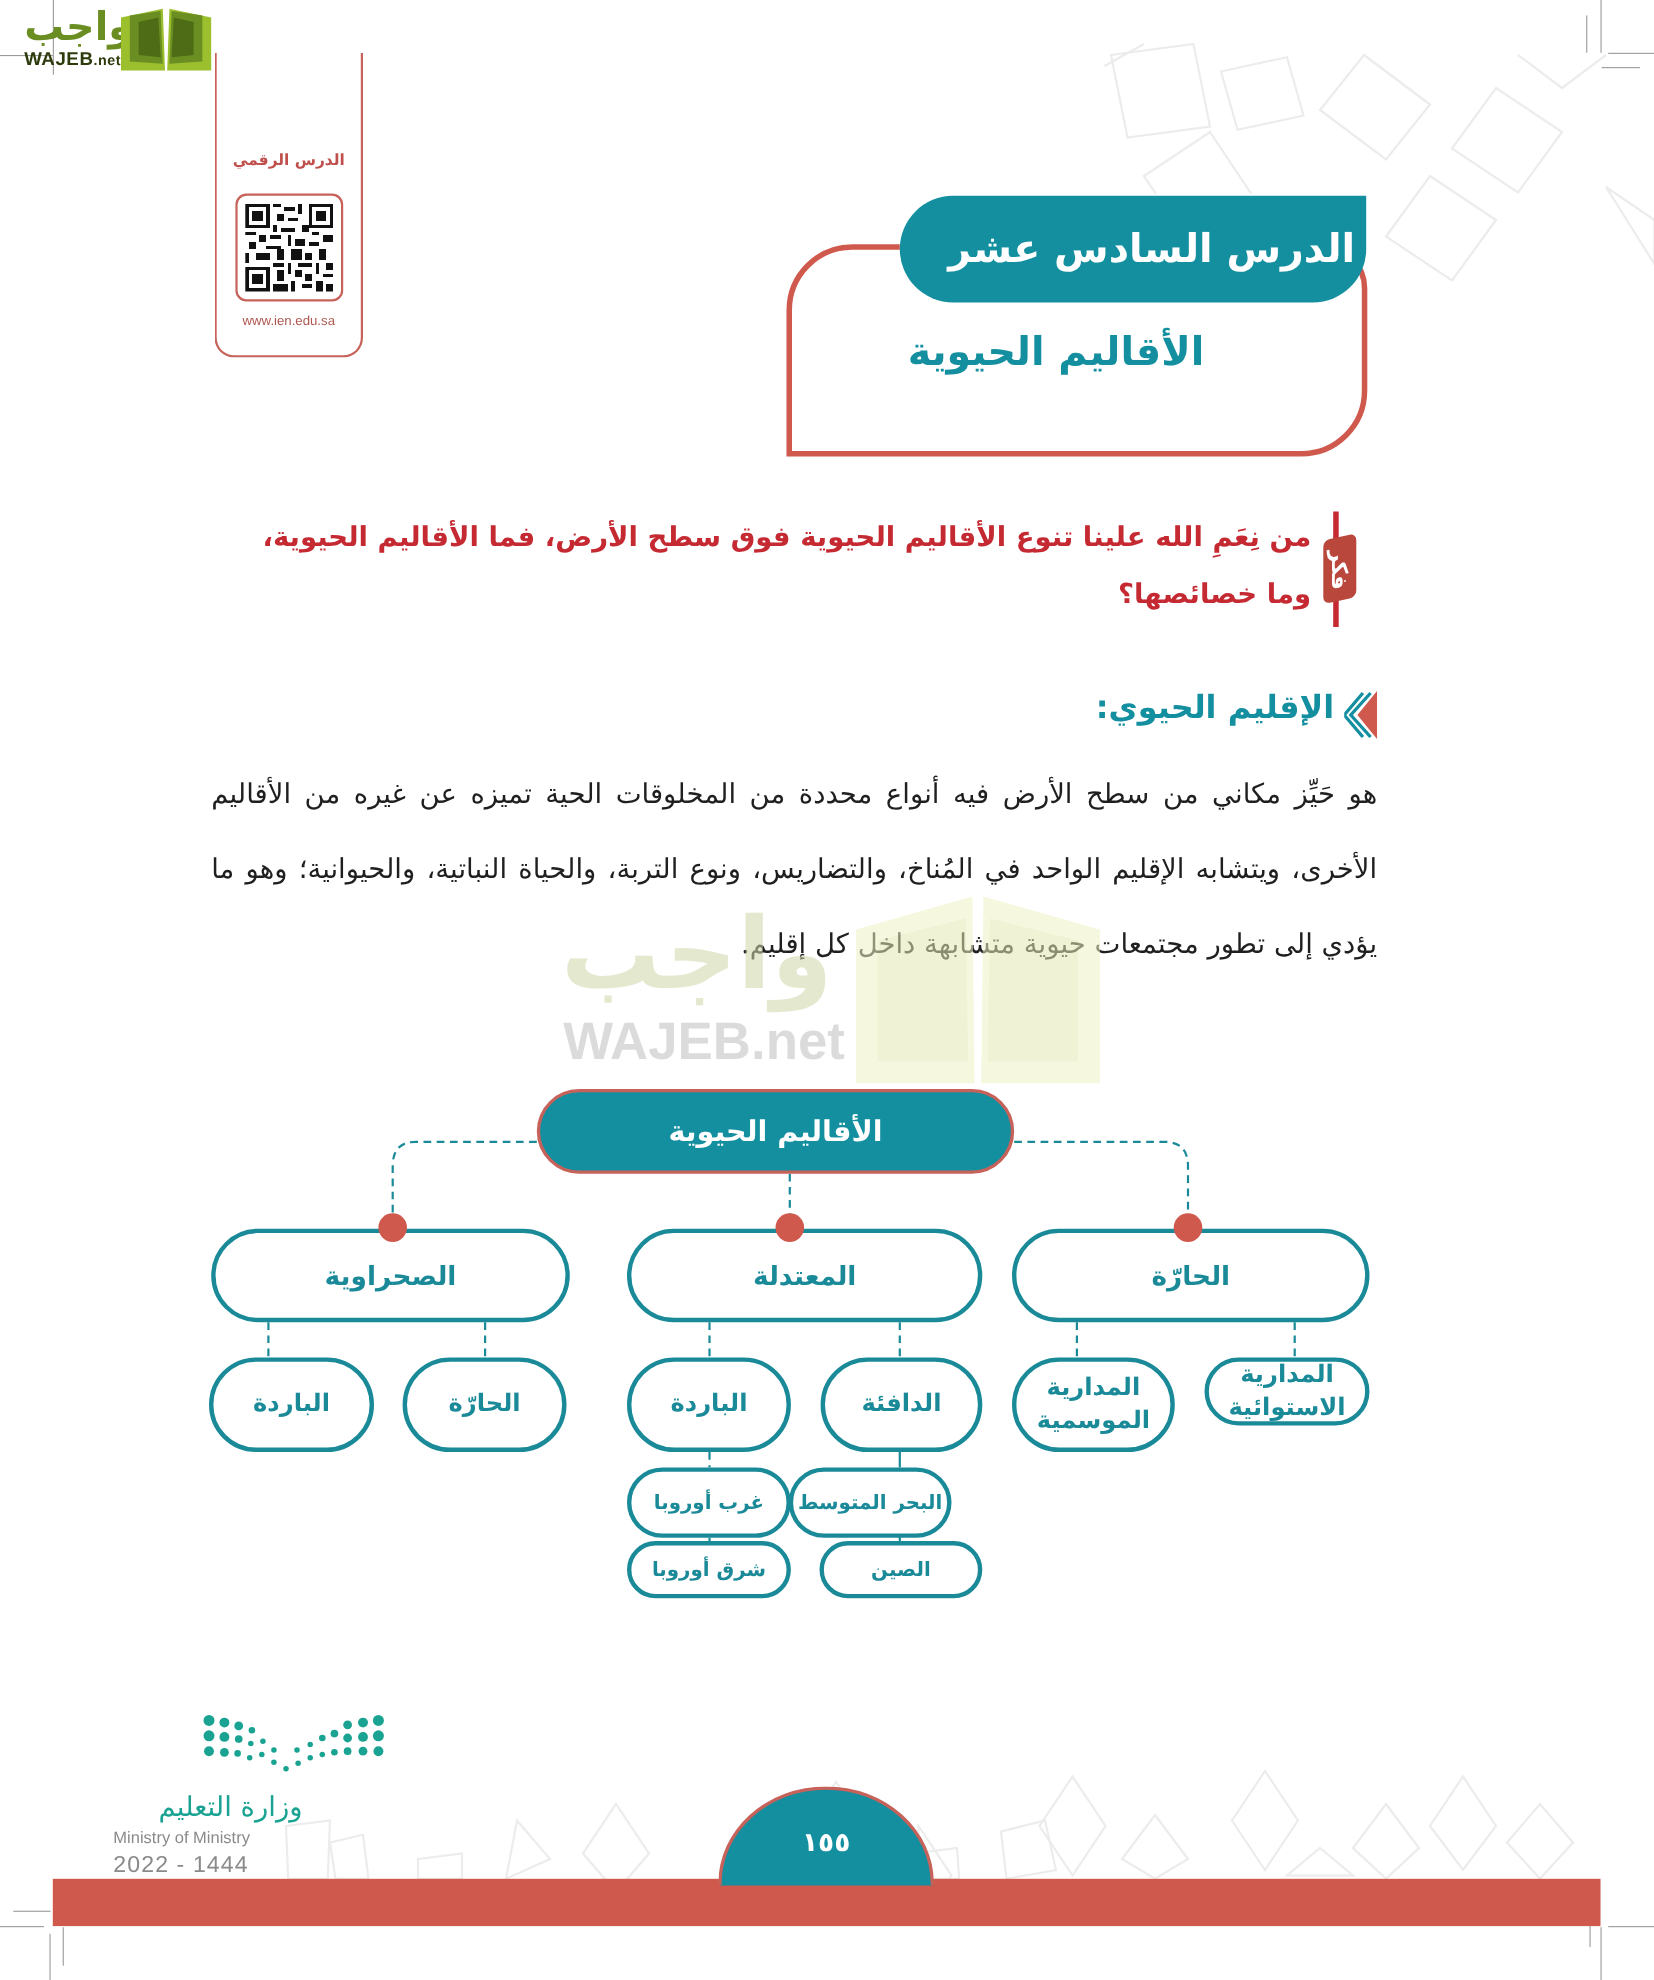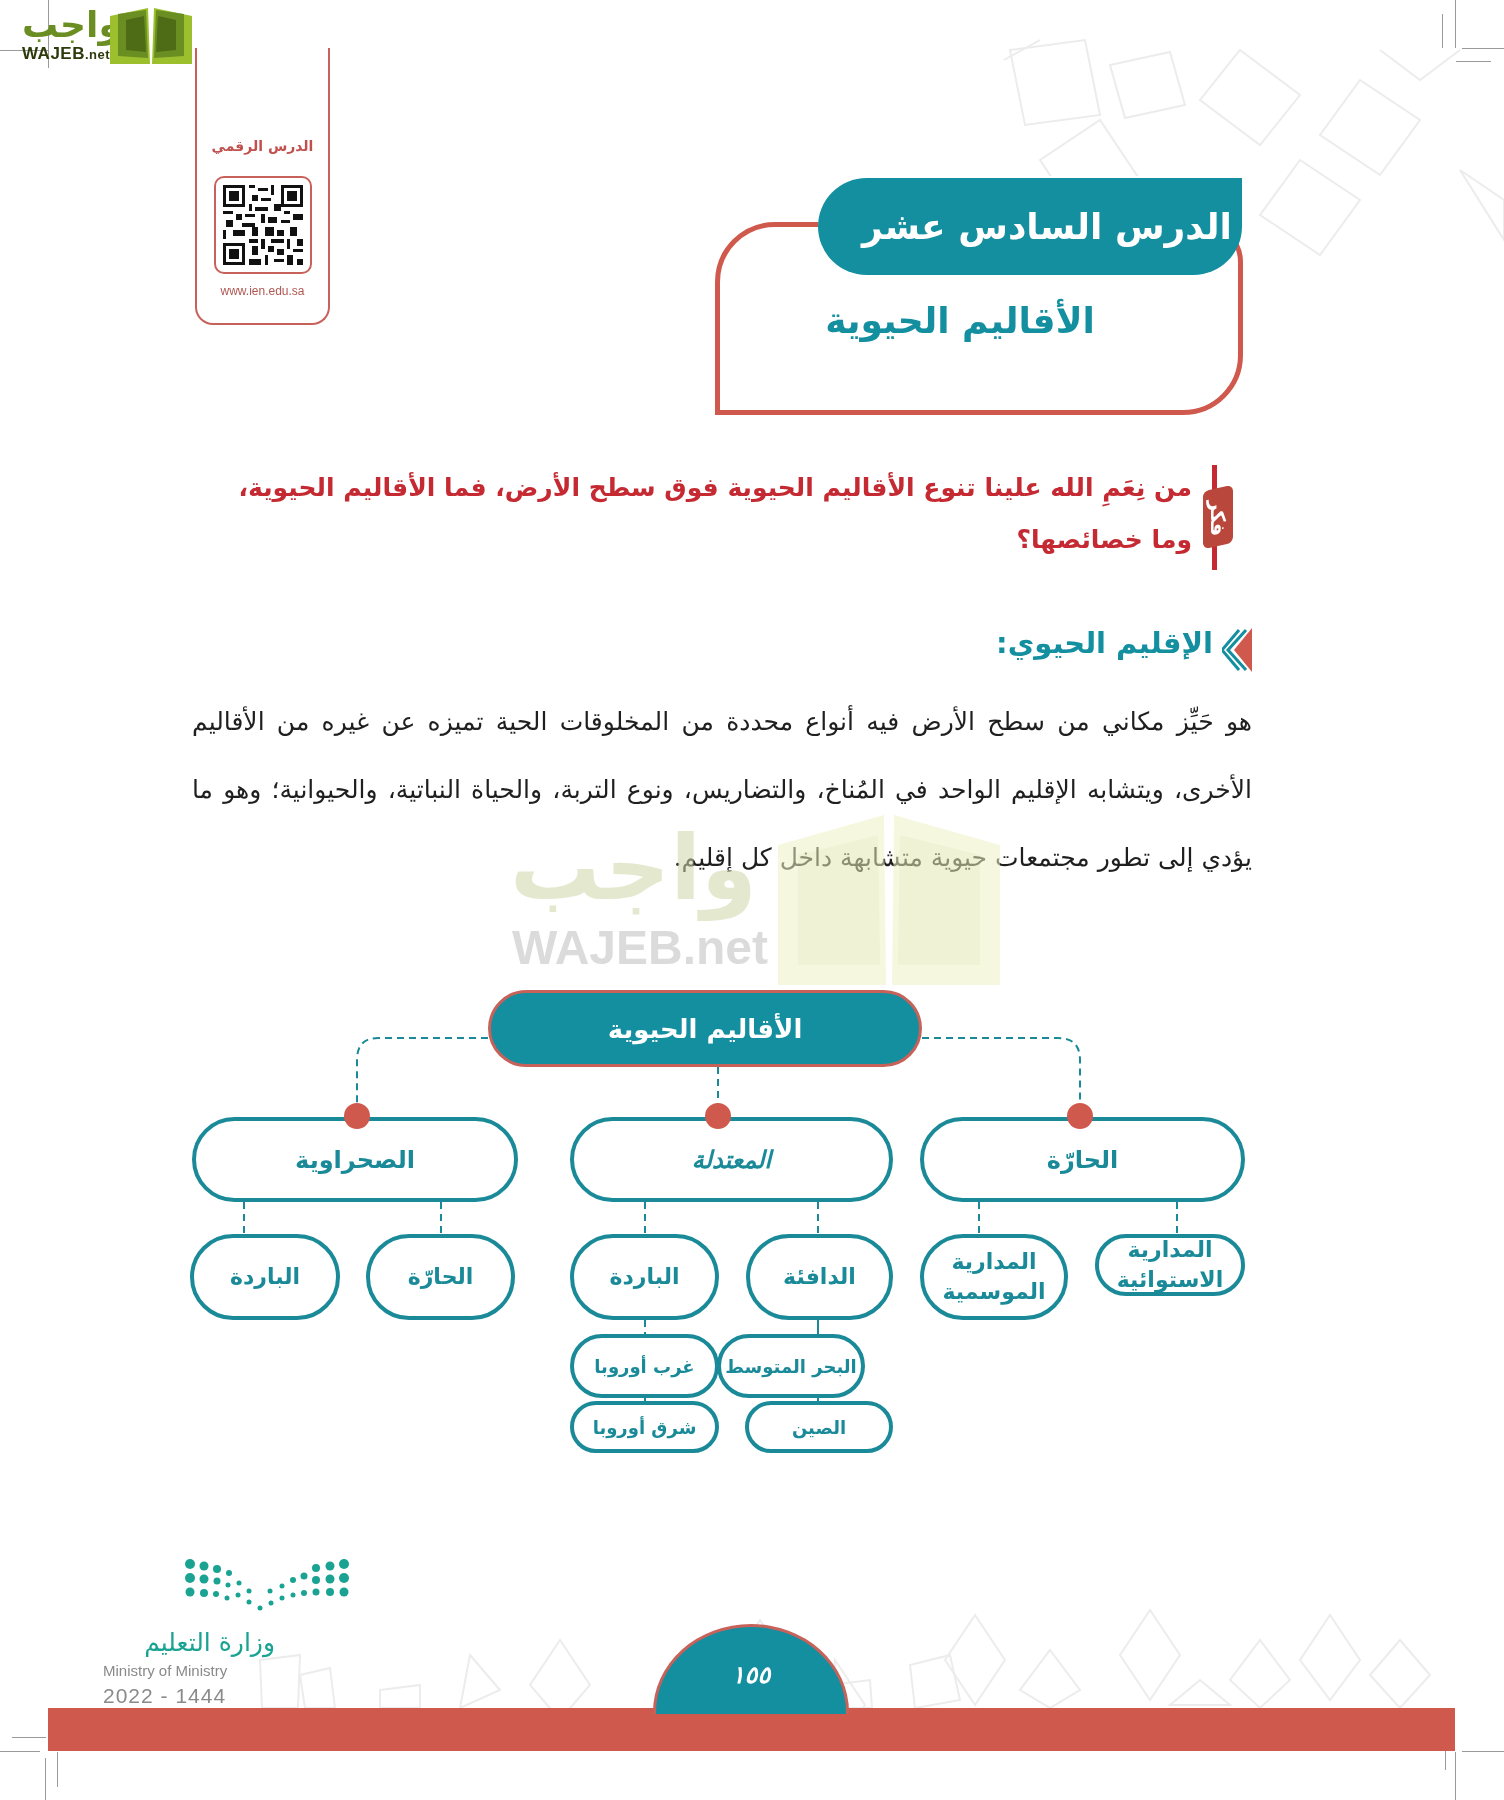--- a/index.html
+++ b/index.html
@@ -60,21 +60,21 @@
   .node-l3 { font-size: 18px; border-width: 4px; }
   .dot { position: absolute; width: 26px; height: 26px; border-radius: 50%; background: #d0594d; }
 
   
   .moe-logo { position: absolute; left: 182px; top: 1558px; width: 170px; height: 60px; }
   .moe-ar { position: absolute; left: 100px; top: 1628px; width: 175px; text-align: right; color: #1aa392; font-size: 25px; direction: rtl; }
   .moe-en { position: absolute; left: 103px; top: 1662px; color: #8a8a8a; font-family: "Liberation Sans", sans-serif; font-size: 15px; }
   .moe-year { position: absolute; left: 103px; top: 1684px; color: #8a8a8a; font-family: "Liberation Sans", sans-serif; font-size: 21px; letter-spacing: 1px; }
   .footer-bar { position: absolute; left: 48px; top: 1708px; width: 1407px; height: 43px; background: #d0594d; }
   .page-tab { position: absolute; left: 653px; top: 1624px; width: 196px; height: 90px; background: #138fa0; border: 3px solid #c7625a; border-bottom: none; border-radius: 100px 100px 0 0 / 90px 90px 0 0; display: flex; align-items: center; justify-content: center; padding-top: 8px; }
-  .page-tab span { color: #fff; font-size: 24px; font-weight: bold; font-style: italic; }
+  .page-tab span { color: #fff; font-size: 24px; font-weight: bold; }
 </style>
 </head>
 <body>
 
 <svg class="bg-pattern" viewBox="0 0 1504 1800">
   <g fill="none" stroke="#ececec" stroke-width="2">
     <polygon points="1010,50 1085,40 1100,115 1025,125"></polygon>
     <polygon points="1110,65 1170,52 1185,105 1125,118"></polygon>
     <polygon points="1240,50 1300,95 1260,145 1200,100"></polygon>
     <polygon points="1360,80 1420,120 1380,175 1320,135"></polygon>
@@ -252,21 +252,21 @@
   <span>الحارّة</span>
 </div>
 <div class="dot" style="left:1067px;top:1103px;"></div>
 <div class="node node-l2" style="left:920px;top:1234px;width:148px;height:86px;">
   <span>المدارية الموسمية</span>
 </div>
 <div class="node node-l2" style="left:1095px;top:1234px;width:150px;height:62px;">
   <span>المدارية الاستوائية</span>
 </div>
 
-<div class="node node-l1" style="left:570px;top:1117px;width:323px;height:85px;font-style:italic;">
+<div class="node node-l1" style="left:570px;top:1117px;width:323px;height:85px;">
   <span>المعتدلة</span>
 </div>
 <div class="dot" style="left:705px;top:1103px;"></div>
 <div class="node node-l2" style="left:570px;top:1234px;width:149px;height:86px;">
   <span>الباردة</span>
 </div>
 <div class="node node-l2" style="left:746px;top:1234px;width:147px;height:86px;">
   <span>الدافئة</span>
 </div>
 <div class="node node-l3" style="left:570px;top:1334px;width:149px;height:64px;">

